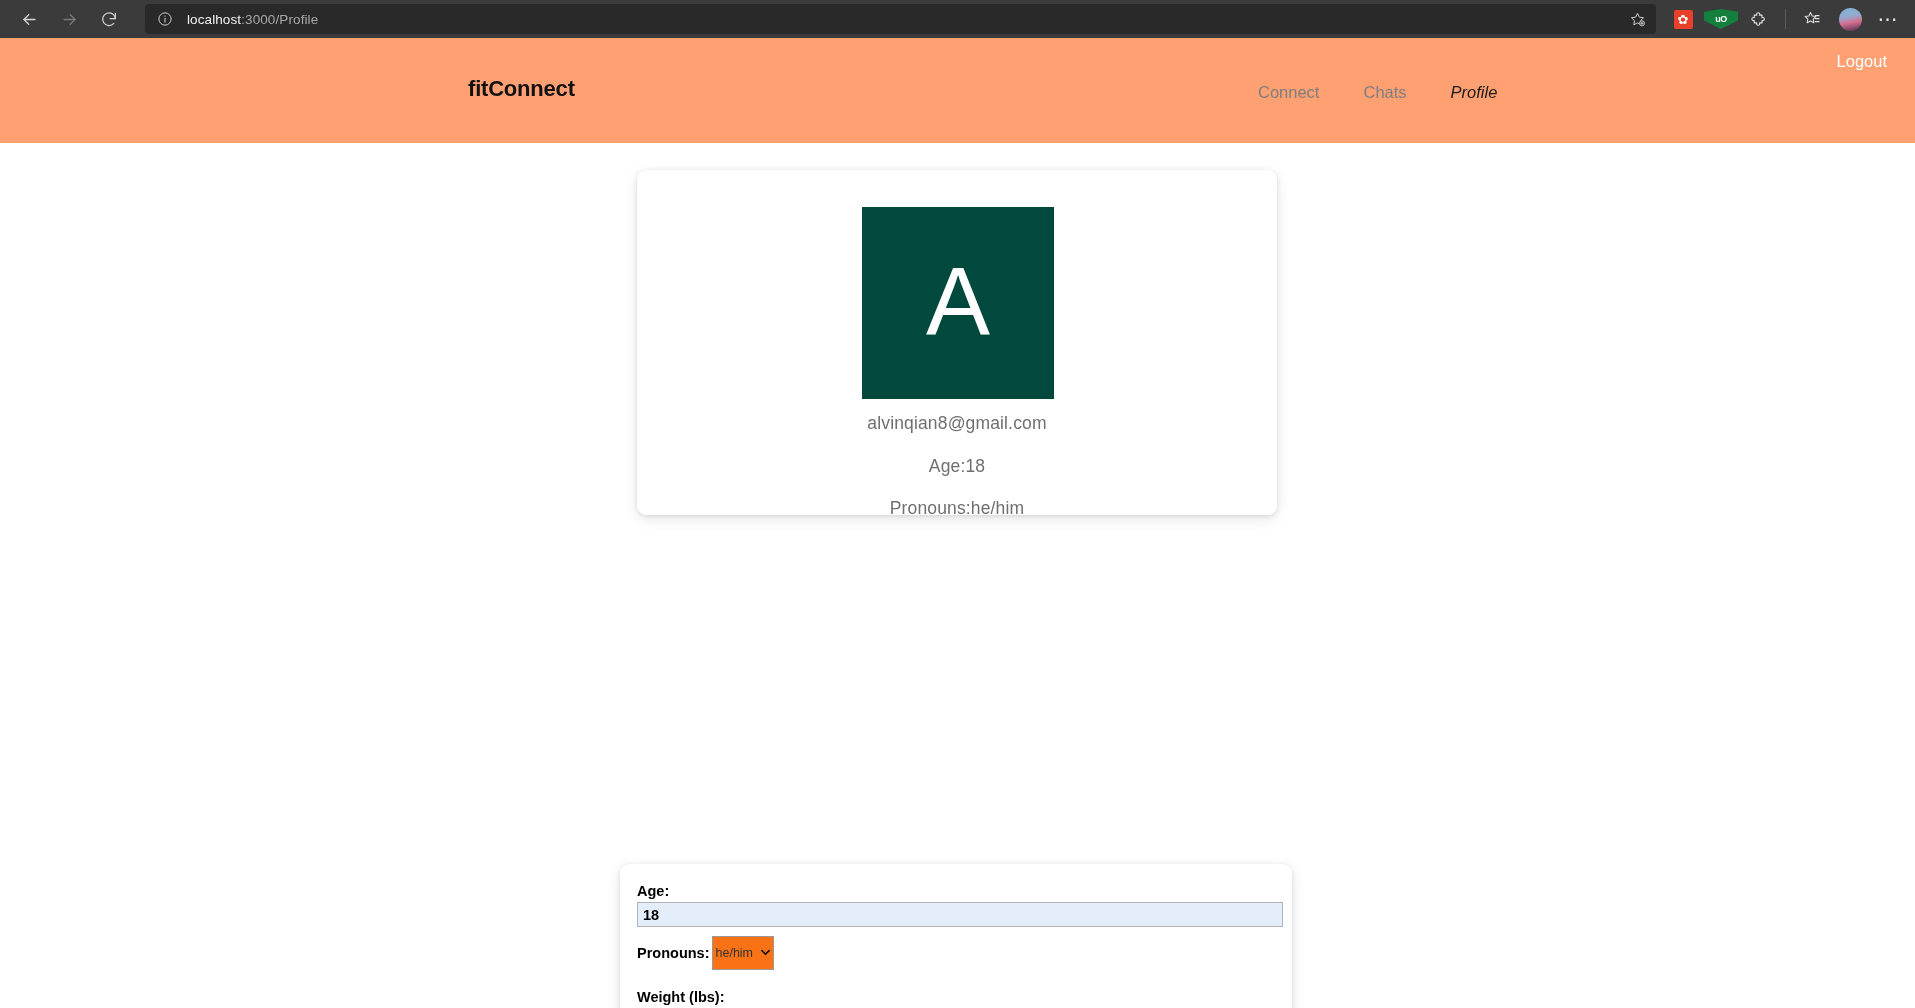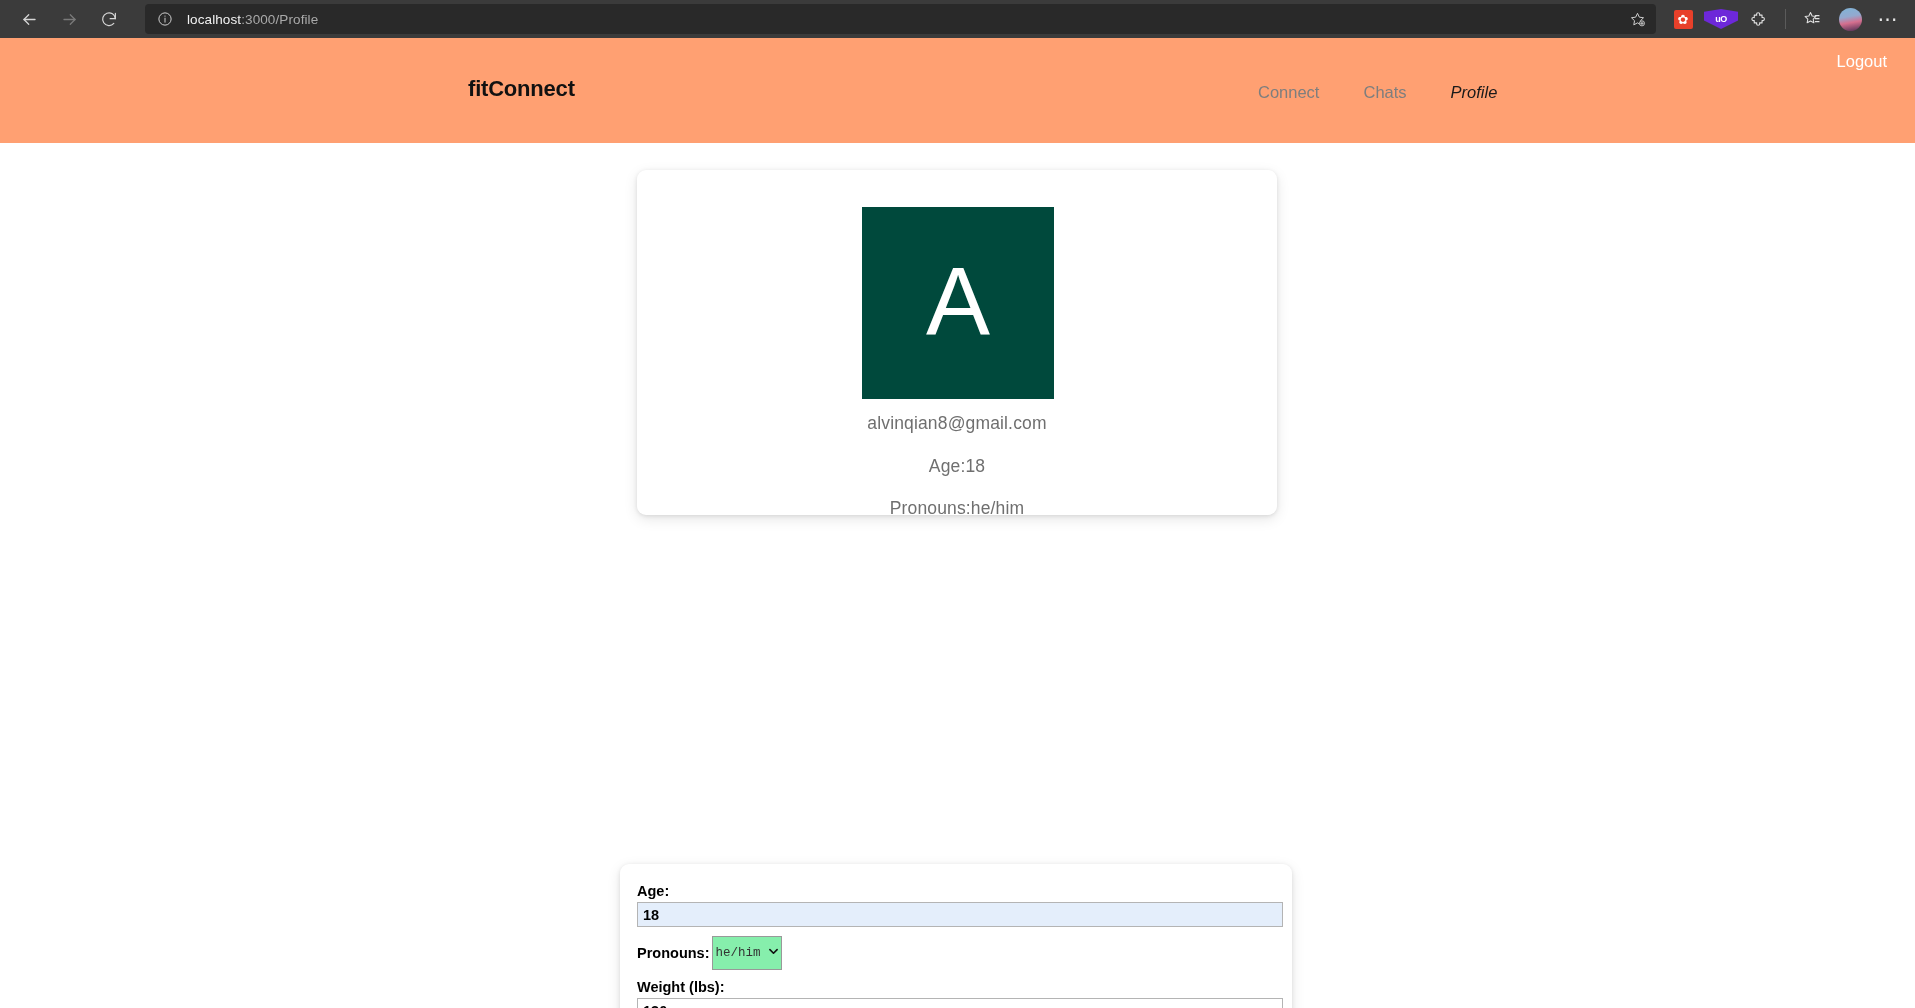--- a/index.html
+++ b/index.html
@@ -82,21 +82,21 @@
     width: 19px; height: 19px;
     background: #e8402a;
     border-radius: 2px;
     display: flex; align-items: center; justify-content: center;
     color: #fff;
     font-size: 13px;
     line-height: 1;
   }
   .ext-shield {
     width: 40px; height: 20px;
-    background: #6d28d9;
+    background: #15803d;
     display: flex; align-items: center; justify-content: center;
     color: #fff;
     font-size: 9px;
     font-weight: bold;
     letter-spacing: -0.4px;
     -webkit-clip-path: polygon(50% 0, 100% 14%, 100% 58%, 50% 100%, 0 58%, 0 14%);
     clip-path: polygon(50% 0, 100% 14%, 100% 58%, 50% 100%, 0 58%, 0 14%);
   }
   .sep {
     width: 1px; height: 20px;
@@ -229,29 +229,29 @@
     color: #000;
     padding: 0 5px;
     margin-bottom: 9px;
     outline: none;
   }
   .finput.autofill { background: #e4eefb; }
 
   .pronoun-row {
     display: flex;
     align-items: center;
-    margin-bottom: 9px;
+    margin-bottom: 19px;
   }
   .pronoun-row .flabel { margin-bottom: 0; }
   .fselect {
     margin-left: 2px;
     height: 34px;
     border: 1px solid #999;
-    background: #86efac;
-    font-family: Liberation Mono, monospace;
+    background: #f97316;
+    font-family: Liberation Sans, sans-serif;
     font-size: 12.5px;
     color: #333;
     padding: 0 3px;
     display: flex;
     align-items: center;
     gap: 8px;
   }
   .fselect .chev { font-size: 9px; color: #111; }
 </style>
 </head>

